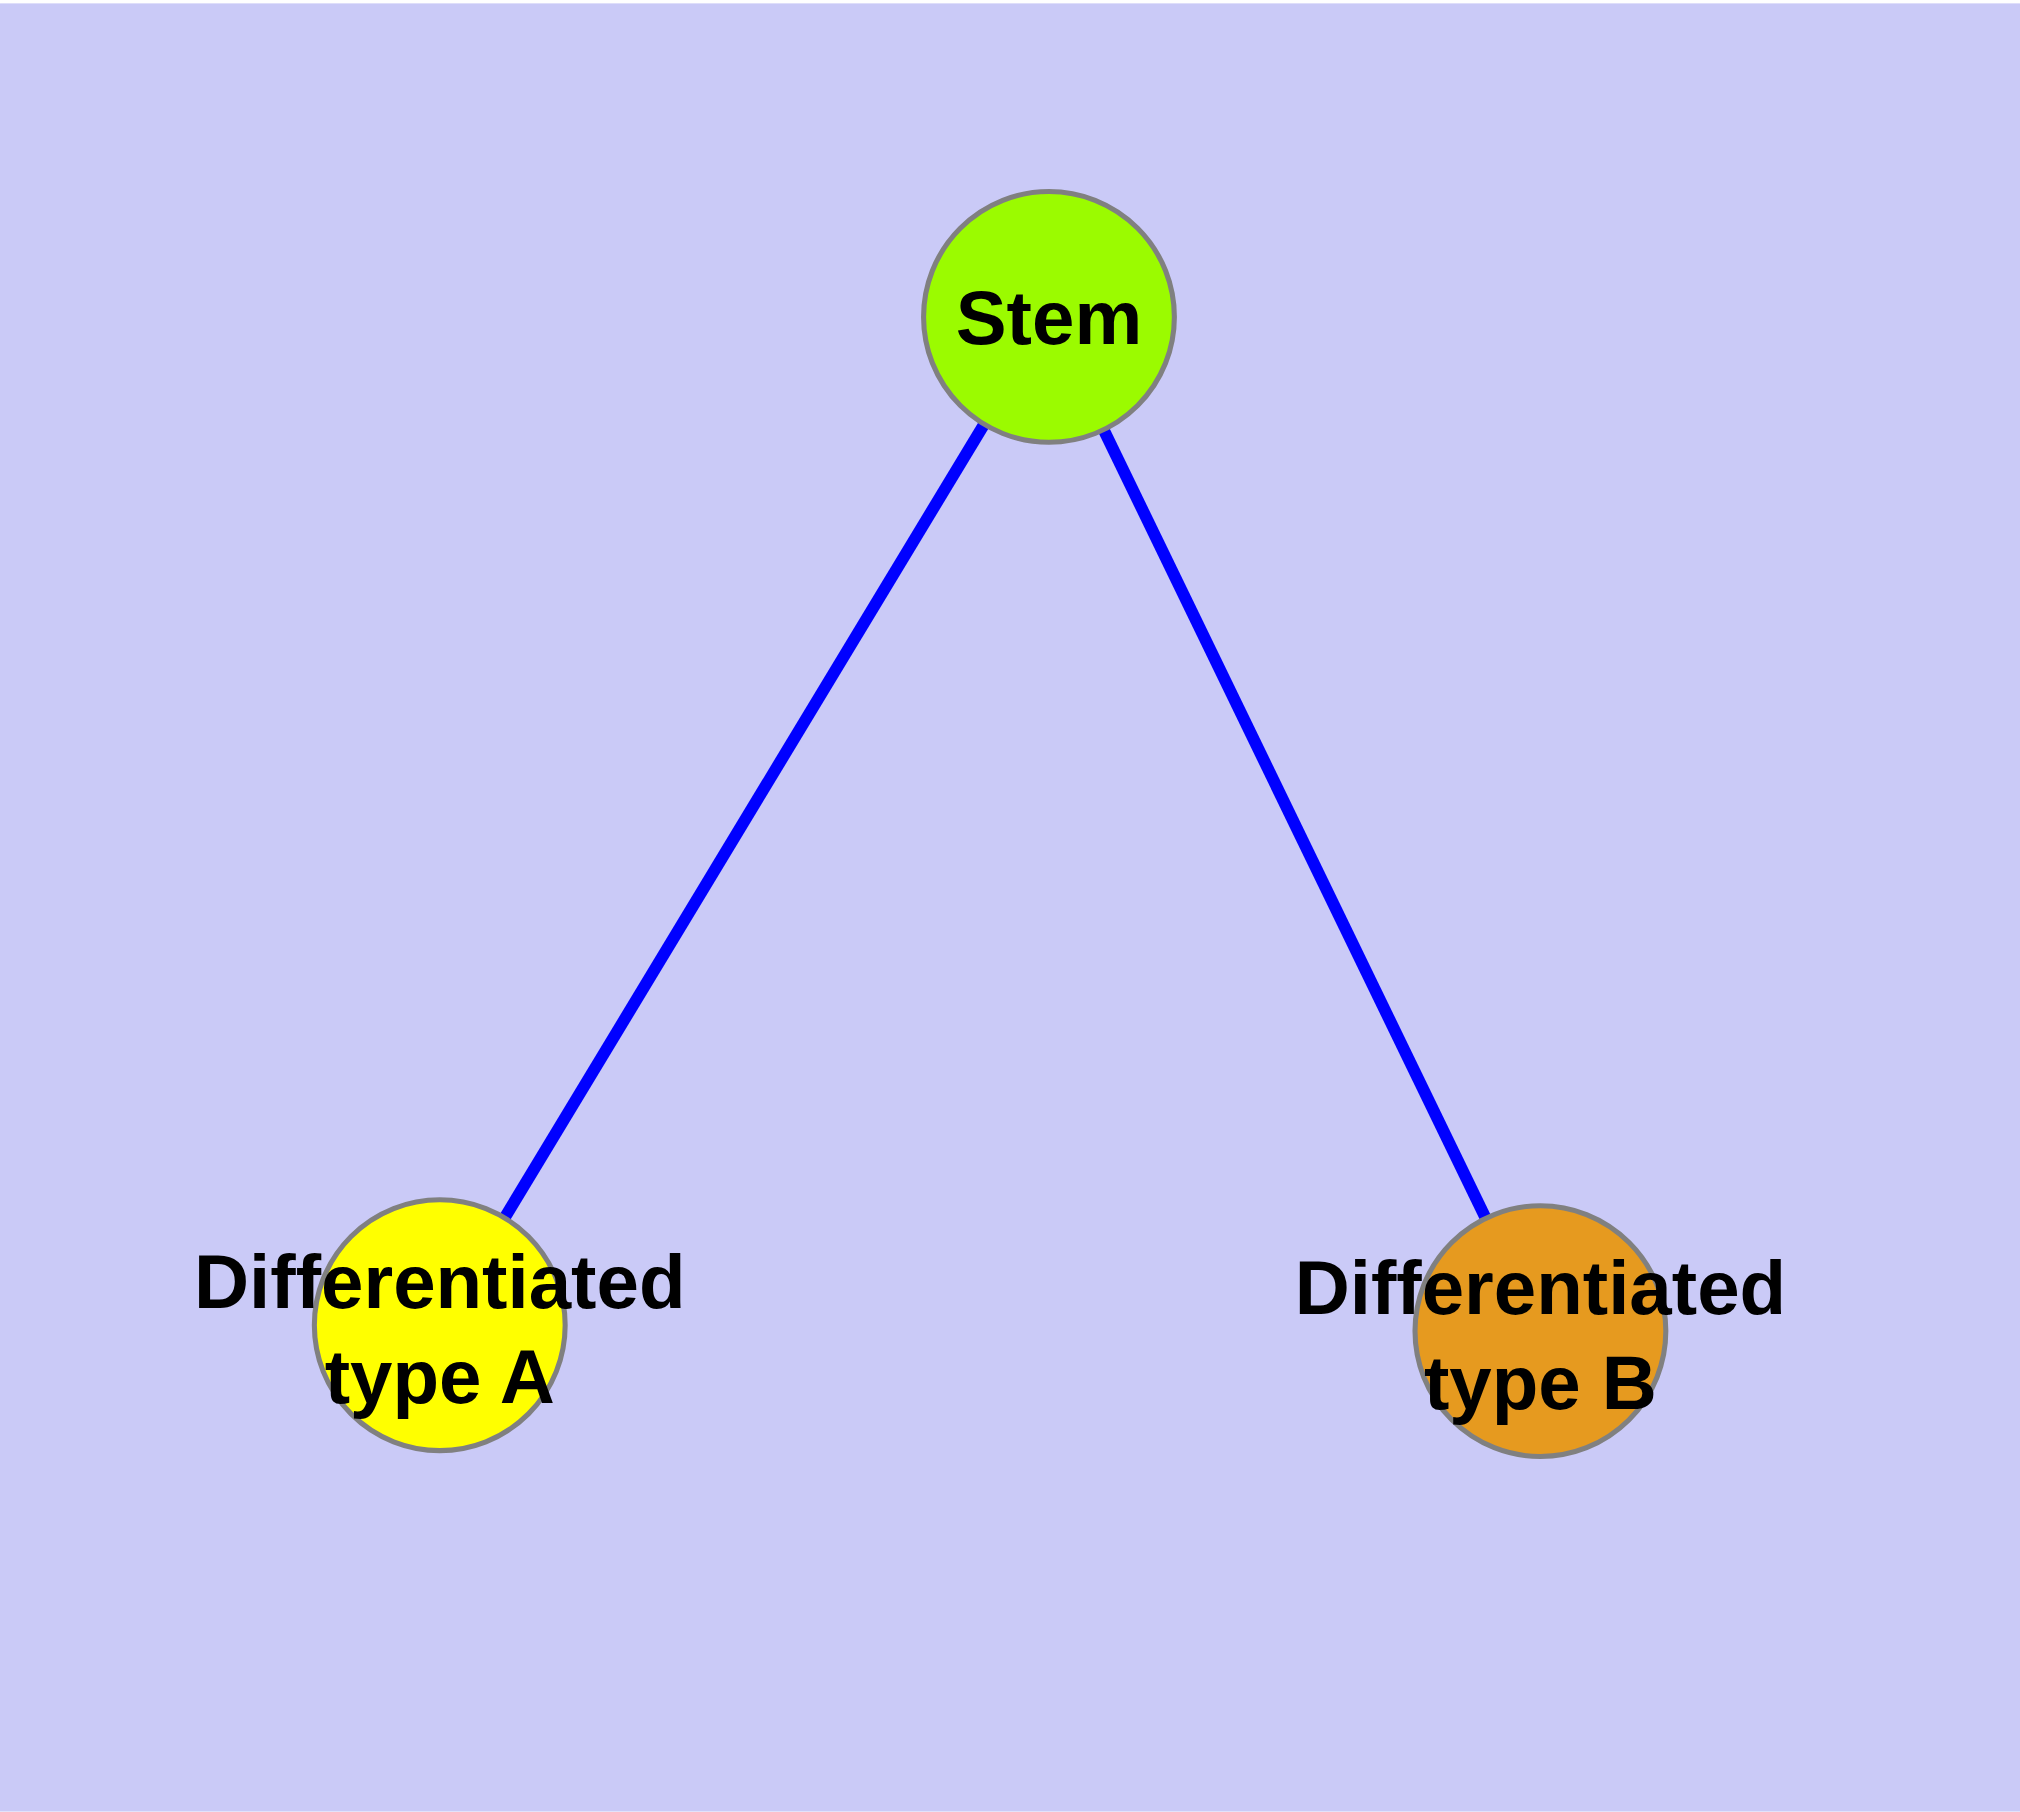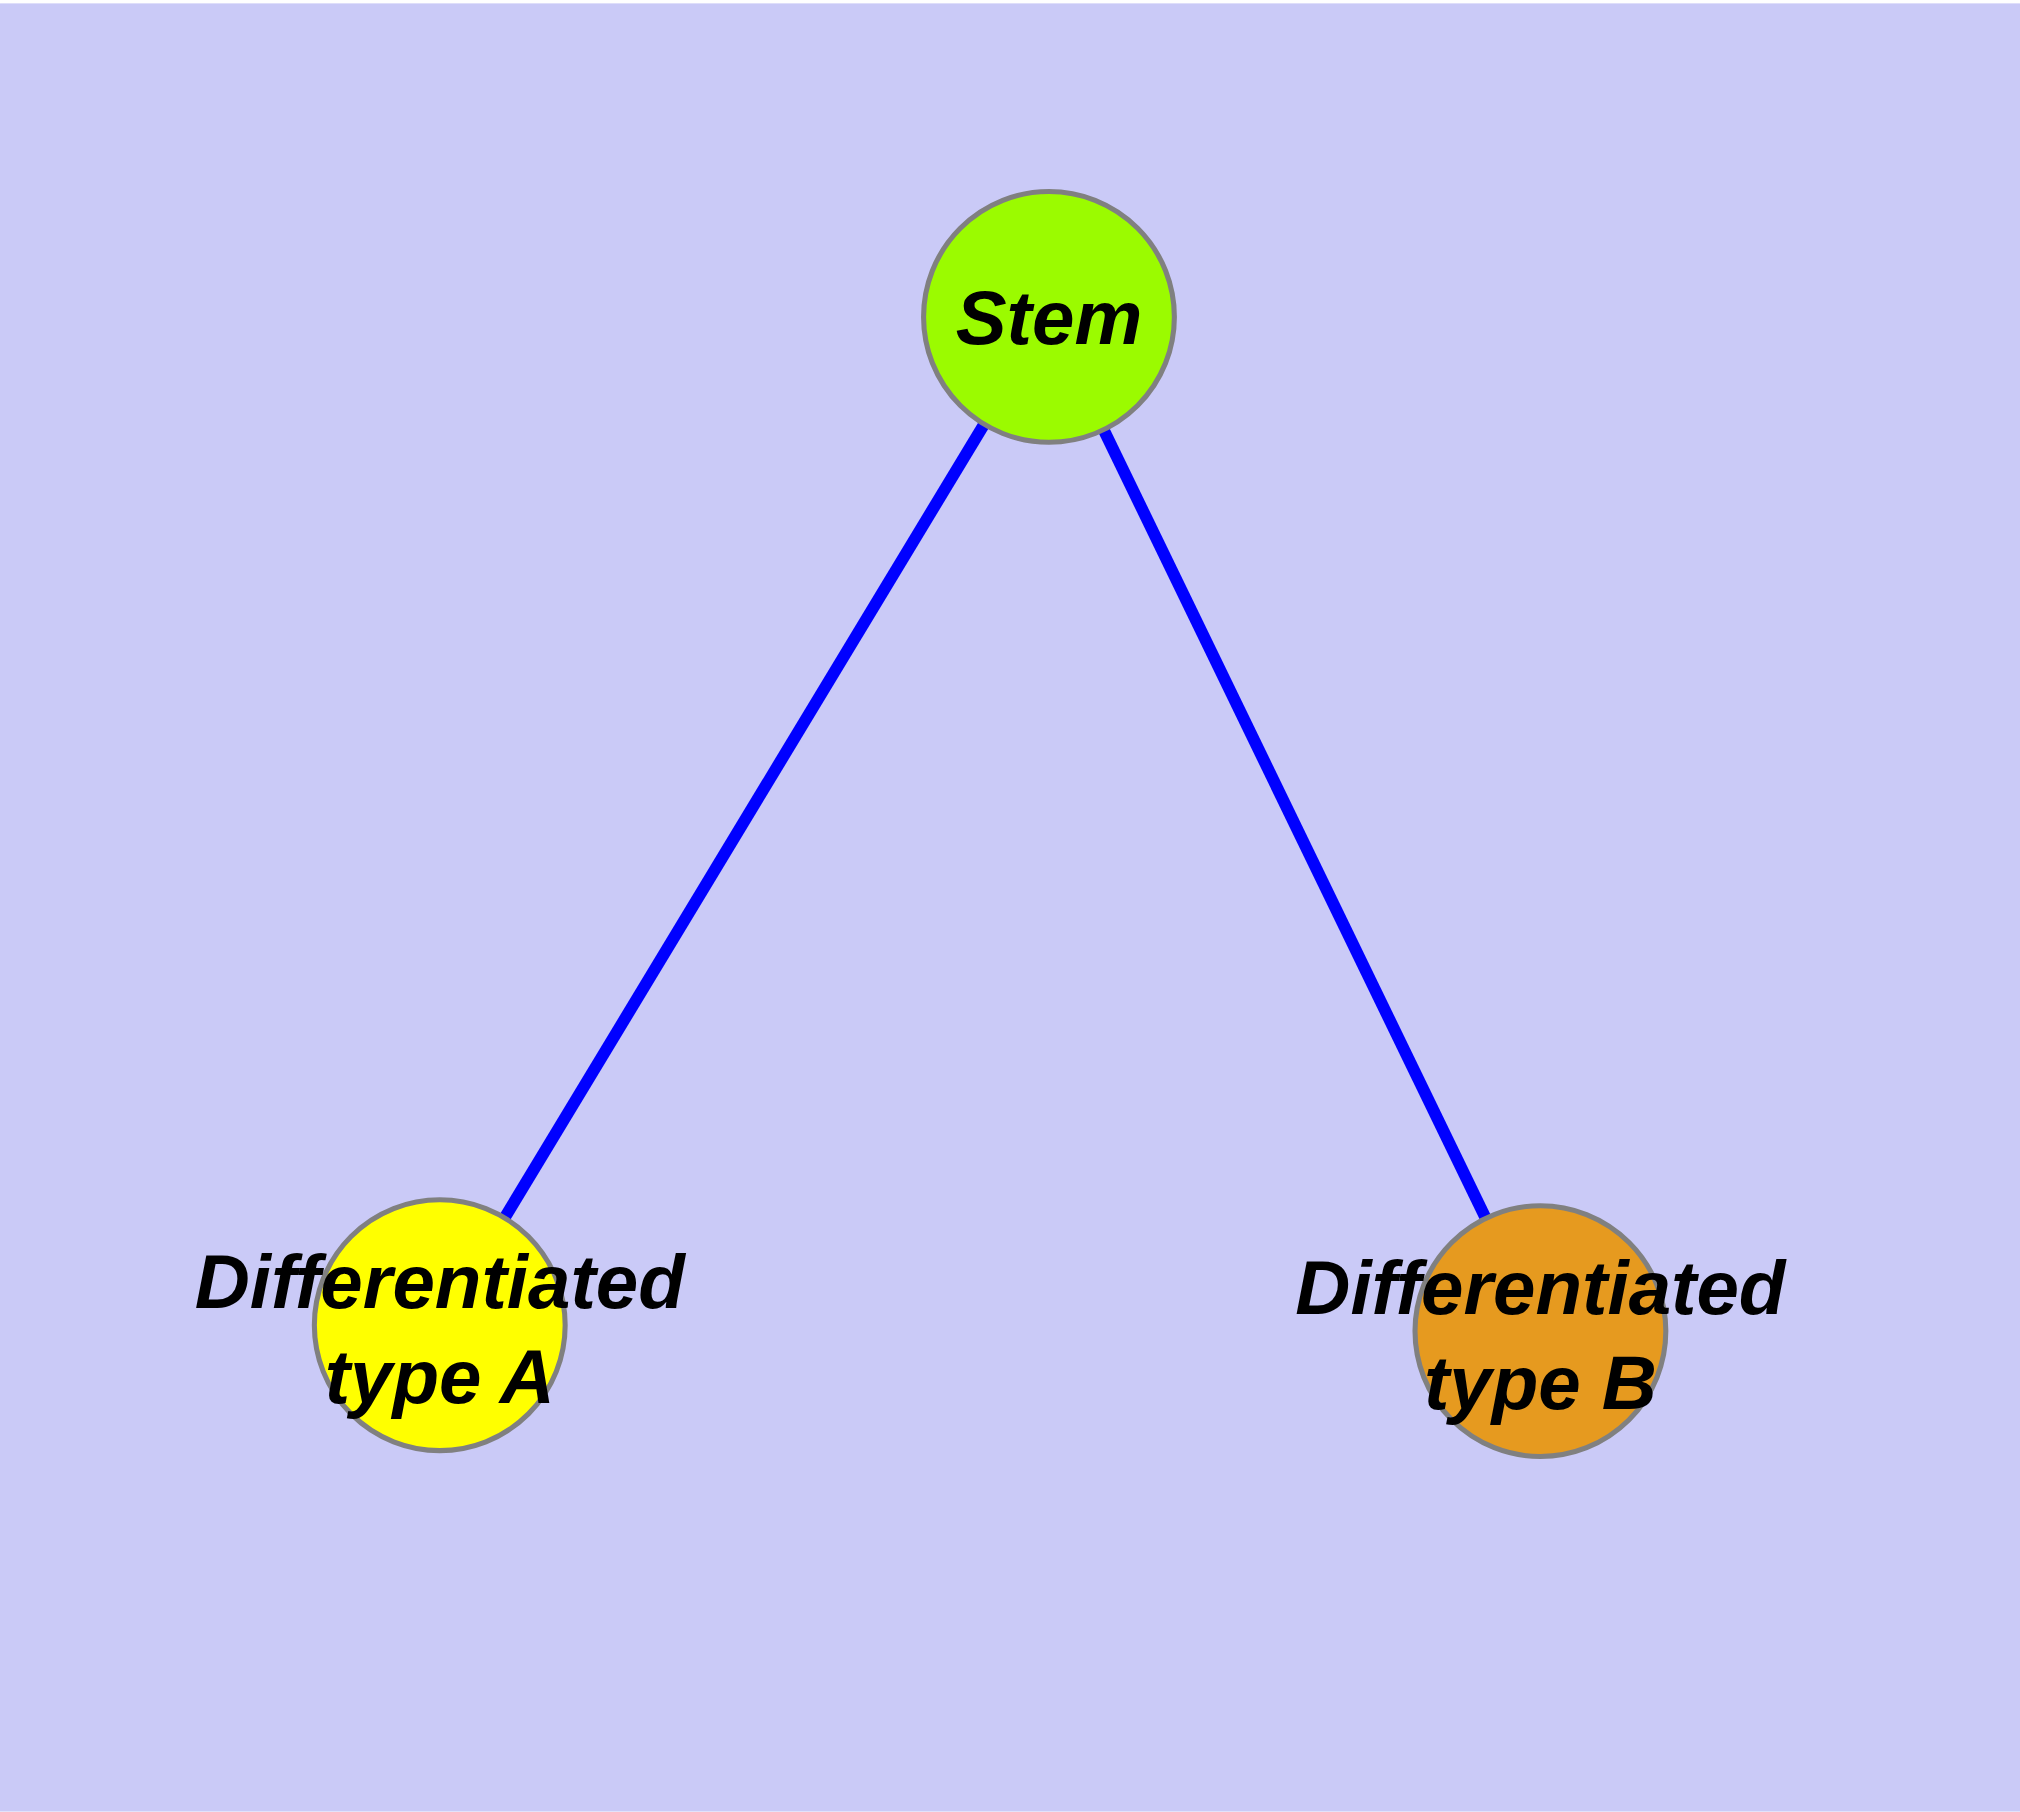--- a/index.html
+++ b/index.html
@@ -2,21 +2,20 @@
 <html style="font-size:13.6px"><head>
 <meta charset="utf-8">
 <style>
   html, body {
     margin: 0;
     padding: 0;
     background: #ffffff;
   }
   .page {
     width: 100%;
-    font-style: italic;
   }
   svg.graph {
     display: block;
     width: 100%;
     height: auto;
   }
   svg.graph circle.node {
     stroke-width: 6px;
   }
   svg.graph line.edge {

